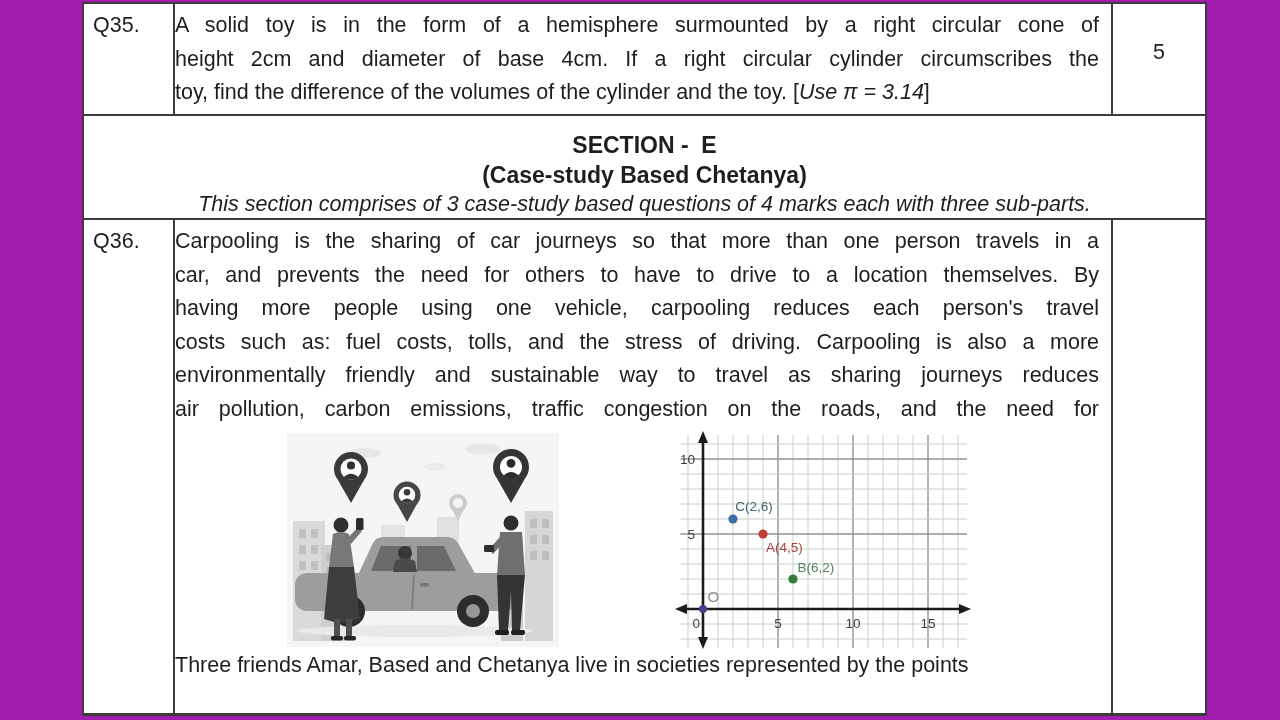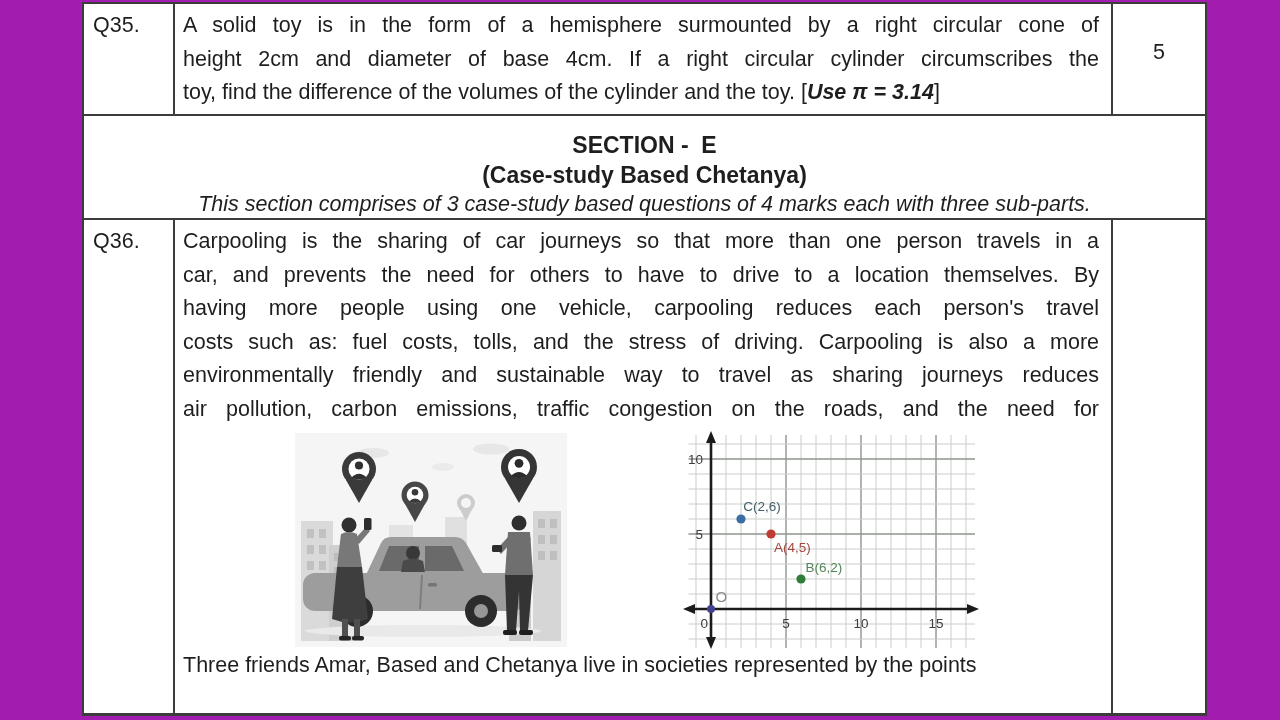--- a/index.html
+++ b/index.html
@@ -6,26 +6,26 @@
   body{font-family:"Liberation Sans",sans-serif;color:#1e1e1e;}
   .page{position:relative;width:1280px;height:720px;overflow:hidden;background:#a21caf;}
   .paper-table{position:absolute;left:82px;top:2px;width:1125px;box-sizing:border-box;
     border:2px solid #3c3c3c;border-bottom-width:3px;background:#ffffff;}
   .row{display:flex;box-sizing:border-box;}
   .row-q35{height:112px;border-bottom:2px solid #3c3c3c;}
   .row-section{display:block;height:104px;border-bottom:2px solid #3c3c3c;text-align:center;box-sizing:border-box;}
   .row-q36{height:493px;overflow:hidden;}
   .qcol{flex:none;width:91px;border-right:2px solid #3c3c3c;box-sizing:border-box;
     padding:5px 0 0 9px;font-size:21.5px;line-height:33.6px;}
-  .textcol{flex:1;box-sizing:border-box;padding:5px 12px 0 8px;font-size:21.5px;line-height:33.6px;overflow:hidden;}
+  .textcol{flex:1;box-sizing:border-box;padding:5px 12px 0 0;font-size:21.5px;line-height:33.6px;overflow:hidden;}
   .markcol{flex:none;width:94px;border-left:2px solid #3c3c3c;box-sizing:border-box;
     display:flex;justify-content:center;align-items:flex-start;padding-top:36px;font-size:21.5px;}
   .jline{text-align:justify;text-align-last:justify;-moz-text-align-last:justify;}
   .jlast{text-align-last:left;-moz-text-align-last:left;}
-  .it{font-style:italic;font-weight:bold;}
+  .it{font-style:italic;}
   .sec-title{font-weight:bold;font-size:23px;line-height:29px;padding-top:15px;white-space:pre-wrap;}
   .sec-sub{font-weight:bold;font-size:23px;line-height:30px;}
   .sec-desc{font-style:italic;font-size:21.5px;line-height:29px;}
   .figures{display:flex;align-items:flex-start;margin-top:4px;height:220px;}
   .illus{flex:none;margin-left:112px;margin-top:2px;}
   .graph{flex:none;margin-left:108px;margin-top:-8px;}
   .graph text{font-family:"Liberation Sans",sans-serif;}
   .closing{line-height:28px;}
 </style>
 </head>

